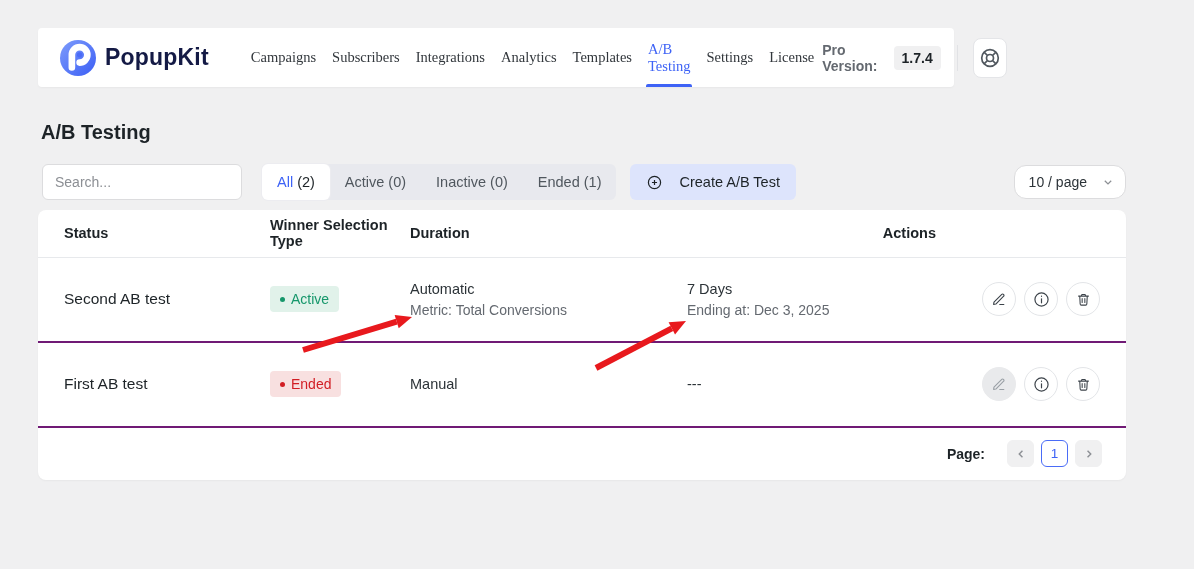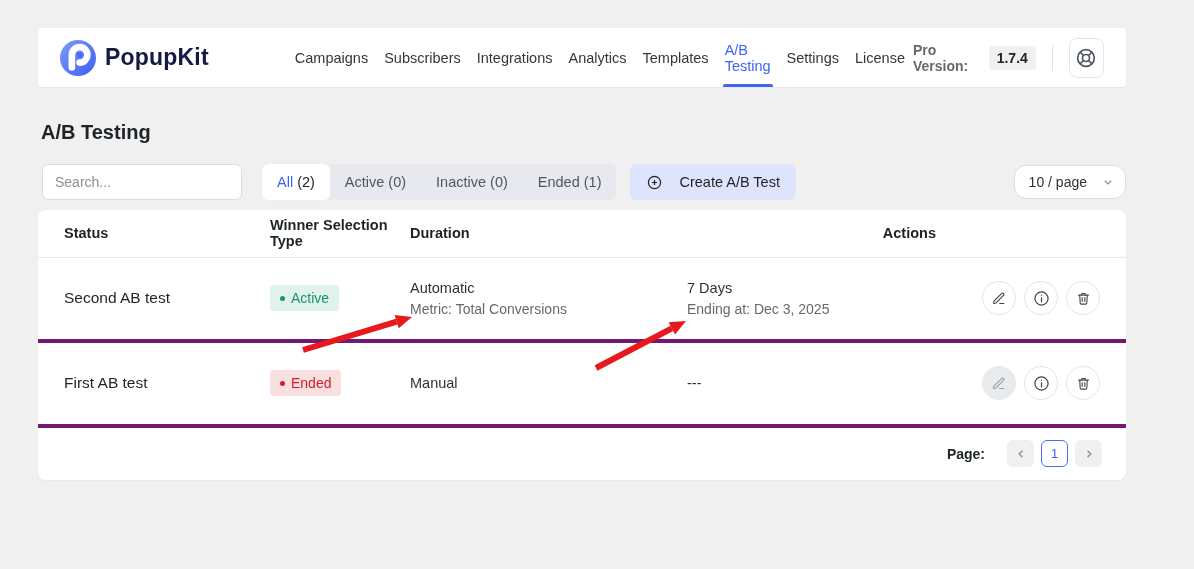--- a/index.html
+++ b/index.html
@@ -6,28 +6,28 @@
   html,body { width:1194px; height:569px; }
   body {
     font-family:"Liberation Sans", sans-serif;
     background:#f0f0f1;
     color:#1d2327;
     position:relative;
     overflow:hidden;
   }
   
   .topbar {
-    position:absolute; left:38px; top:28px; width:1088px; height:59px;
+    position:absolute; left:38px; top:28px; width:916px; height:59px;
     background:#fff; border-radius:4px; box-shadow:0 1px 2px rgba(0,0,0,.04);
     display:flex; align-items:center; padding:0 22px;
   }
   .brand { display:flex; align-items:center; gap:9px; }
   .brand svg { width:36px; height:36px; display:block; }
   .brand-name { font-size:23px; font-weight:bold; color:#141a45; letter-spacing:.2px; }
-  .nav { display:flex; align-items:stretch; height:100%; margin-left:78px; }
+  .nav { display:flex; align-items:stretch; height:100%; margin-left:34px;font-family:Liberation Serif, serif; }
   .nav-item {
     display:flex; align-items:center; padding:0 8px; font-size:14.5px;
     color:#32373c; cursor:pointer; position:relative; text-decoration:none;
   }
   .nav-item.active { color:#3e63f6; }
   .nav-item.active::after {
     content:""; position:absolute; left:6px; right:6px; bottom:0; height:3px;
     background:#3e63f6; border-radius:2px 2px 0 0;
   }
   .topbar-right { margin-left:auto; display:flex; align-items:center; }
@@ -79,21 +79,21 @@
     background:#fff; border-radius:8px; box-shadow:0 1px 2px rgba(0,0,0,.04);
     display:flex; flex-direction:column;
   }
   .t-head, .t-row {
     display:grid; grid-template-columns:206px 140px 277px 1fr 150px;
     padding:0 26px; align-items:center;
   }
   .t-head { height:50px; border-bottom:1px solid #e7e9ec; }
   .t-head .th { font-size:14.5px; font-weight:bold; color:#1d2327; }
   .t-head .th.actions { text-align:right; padding-right:14px; }
-  .t-row { height:85px; border-bottom:4px solid #701a75; }
+  .t-row { height:85px; border-bottom:2px solid #701a75; }
   .row-title { font-size:15.5px; font-weight:500; color:#1d2327; }
   .badge {
     display:inline-flex; align-items:center; gap:6px; border-radius:4px;
     padding:5px 10px; font-size:14px; font-weight:500;
   }
   .badge .dot { width:5px; height:5px; border-radius:50%; }
   .badge.active { background:#e1f2ea; color:#16976b; }
   .badge.active .dot { background:#16976b; }
   .badge.ended { background:#f8e0e0; color:#d21e24; }
   .badge.ended .dot { background:#d21e24; }

